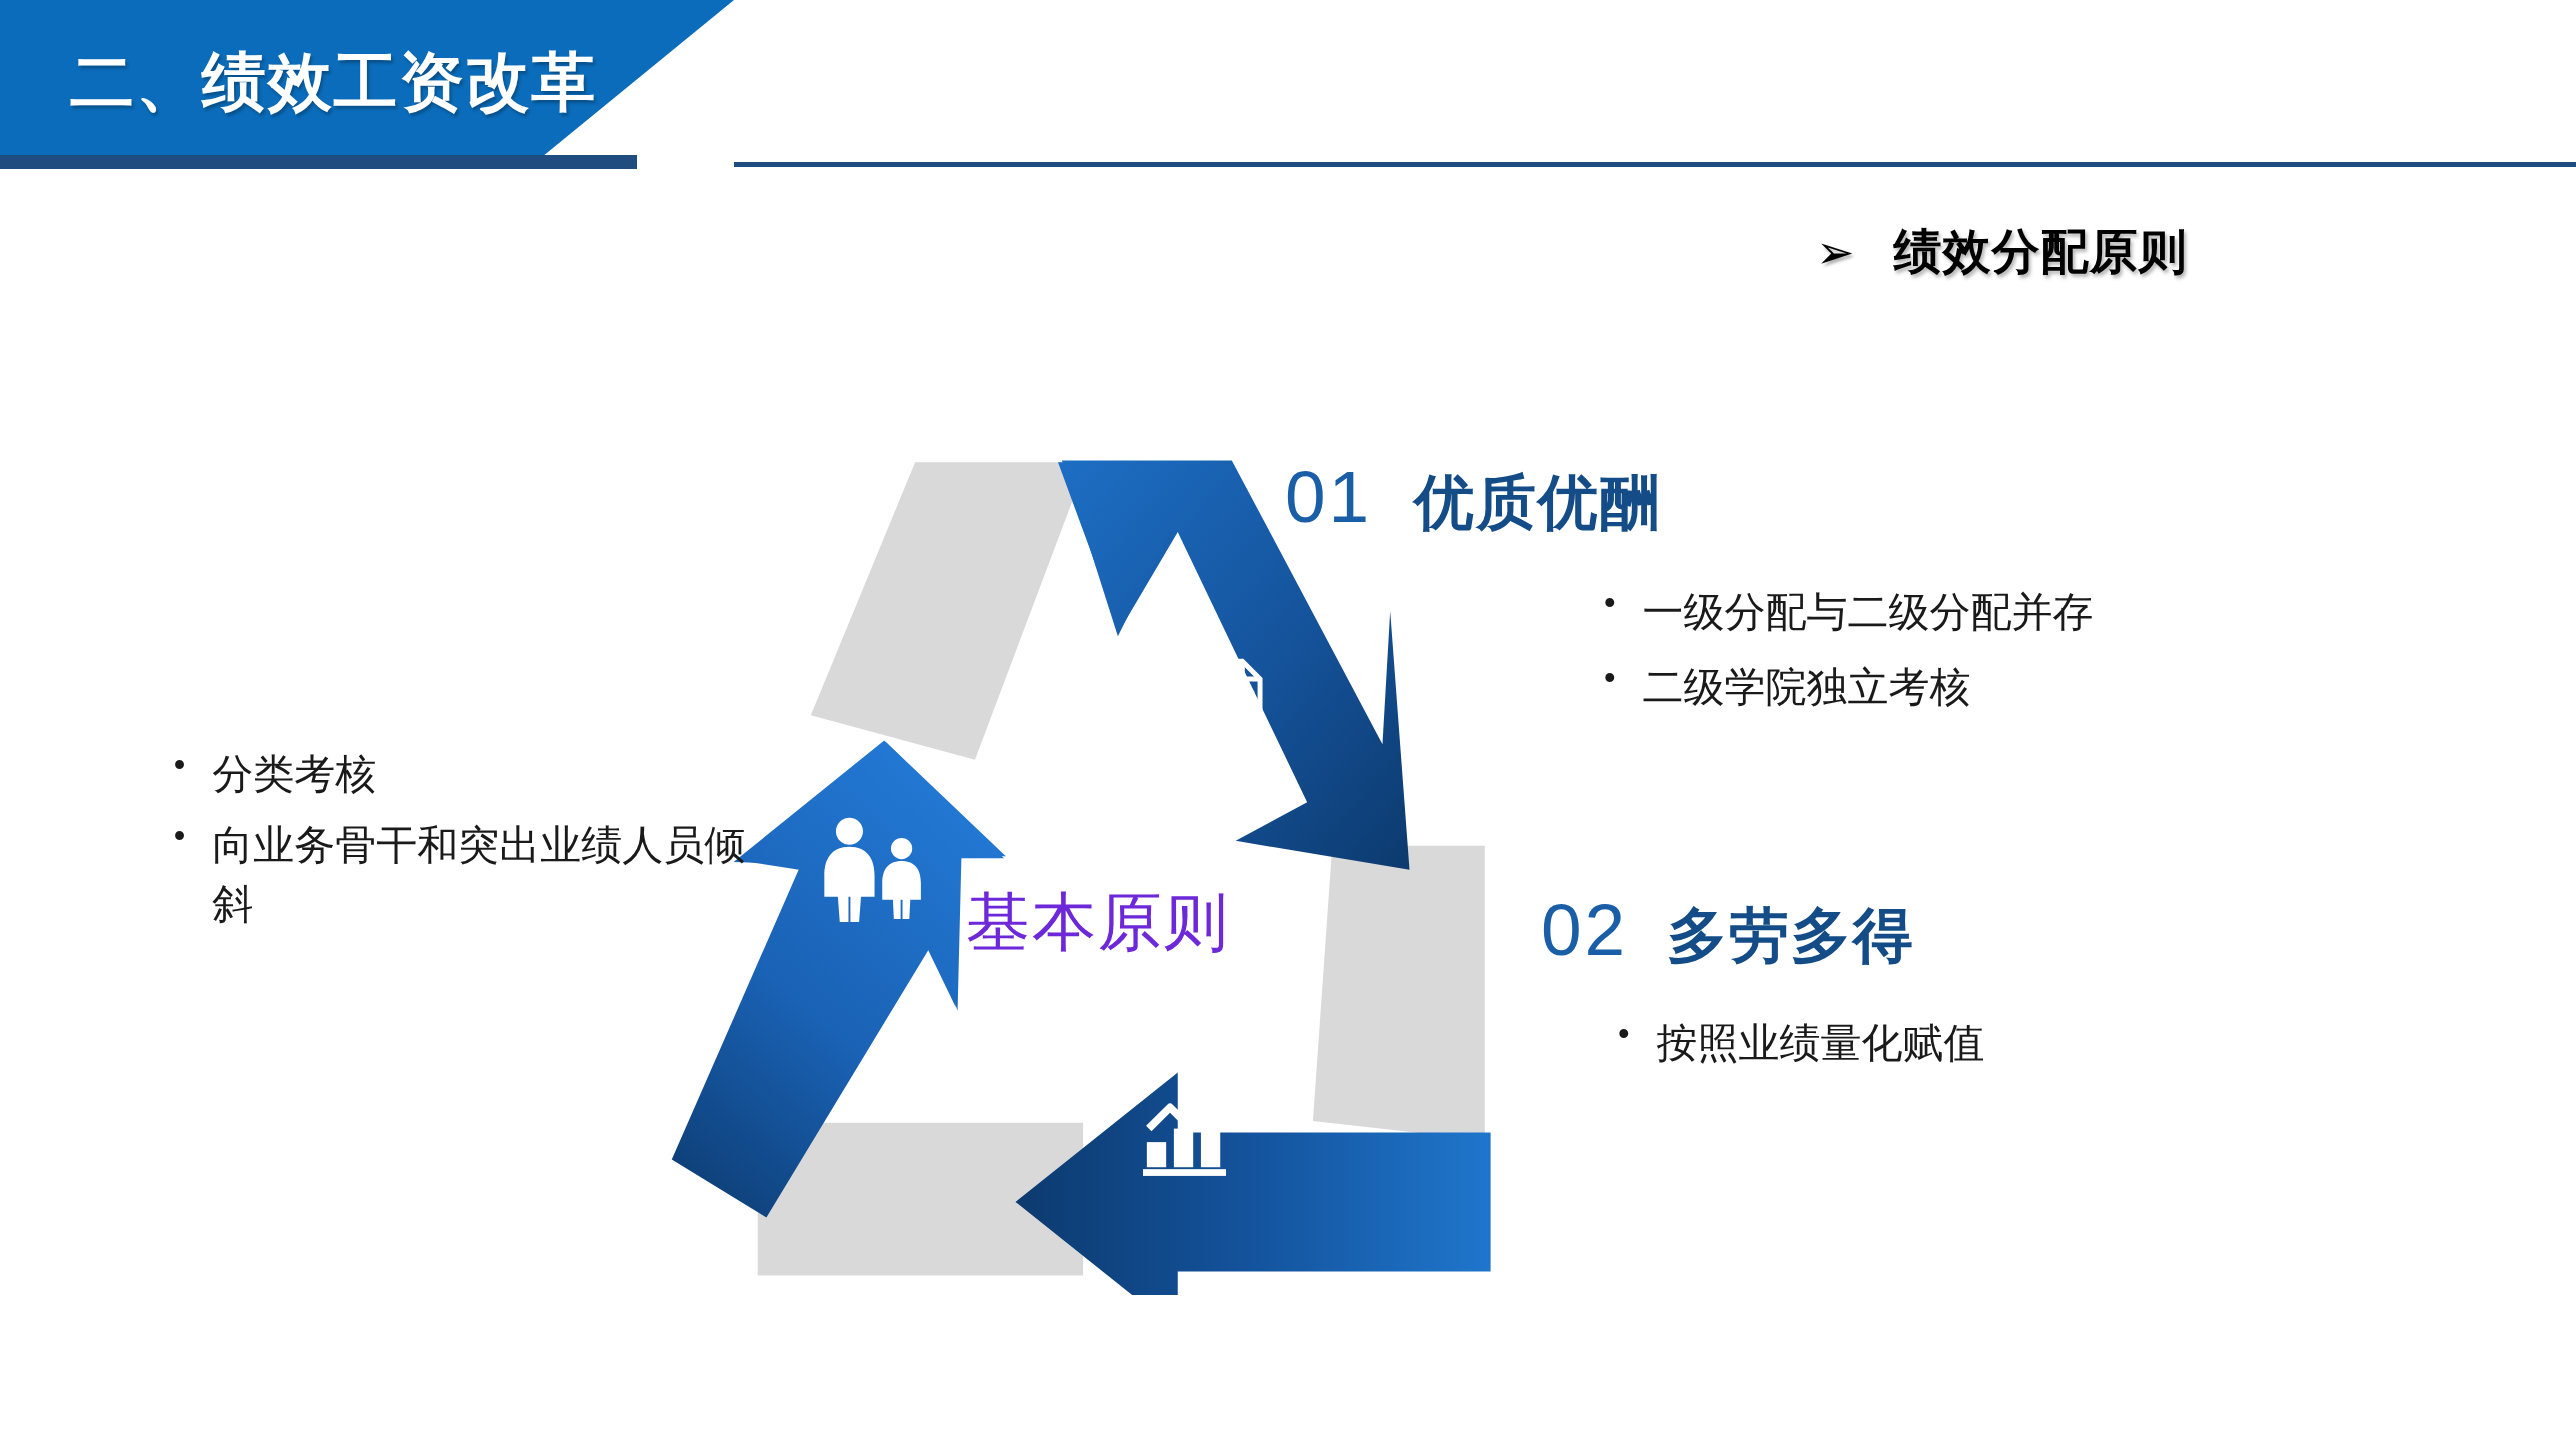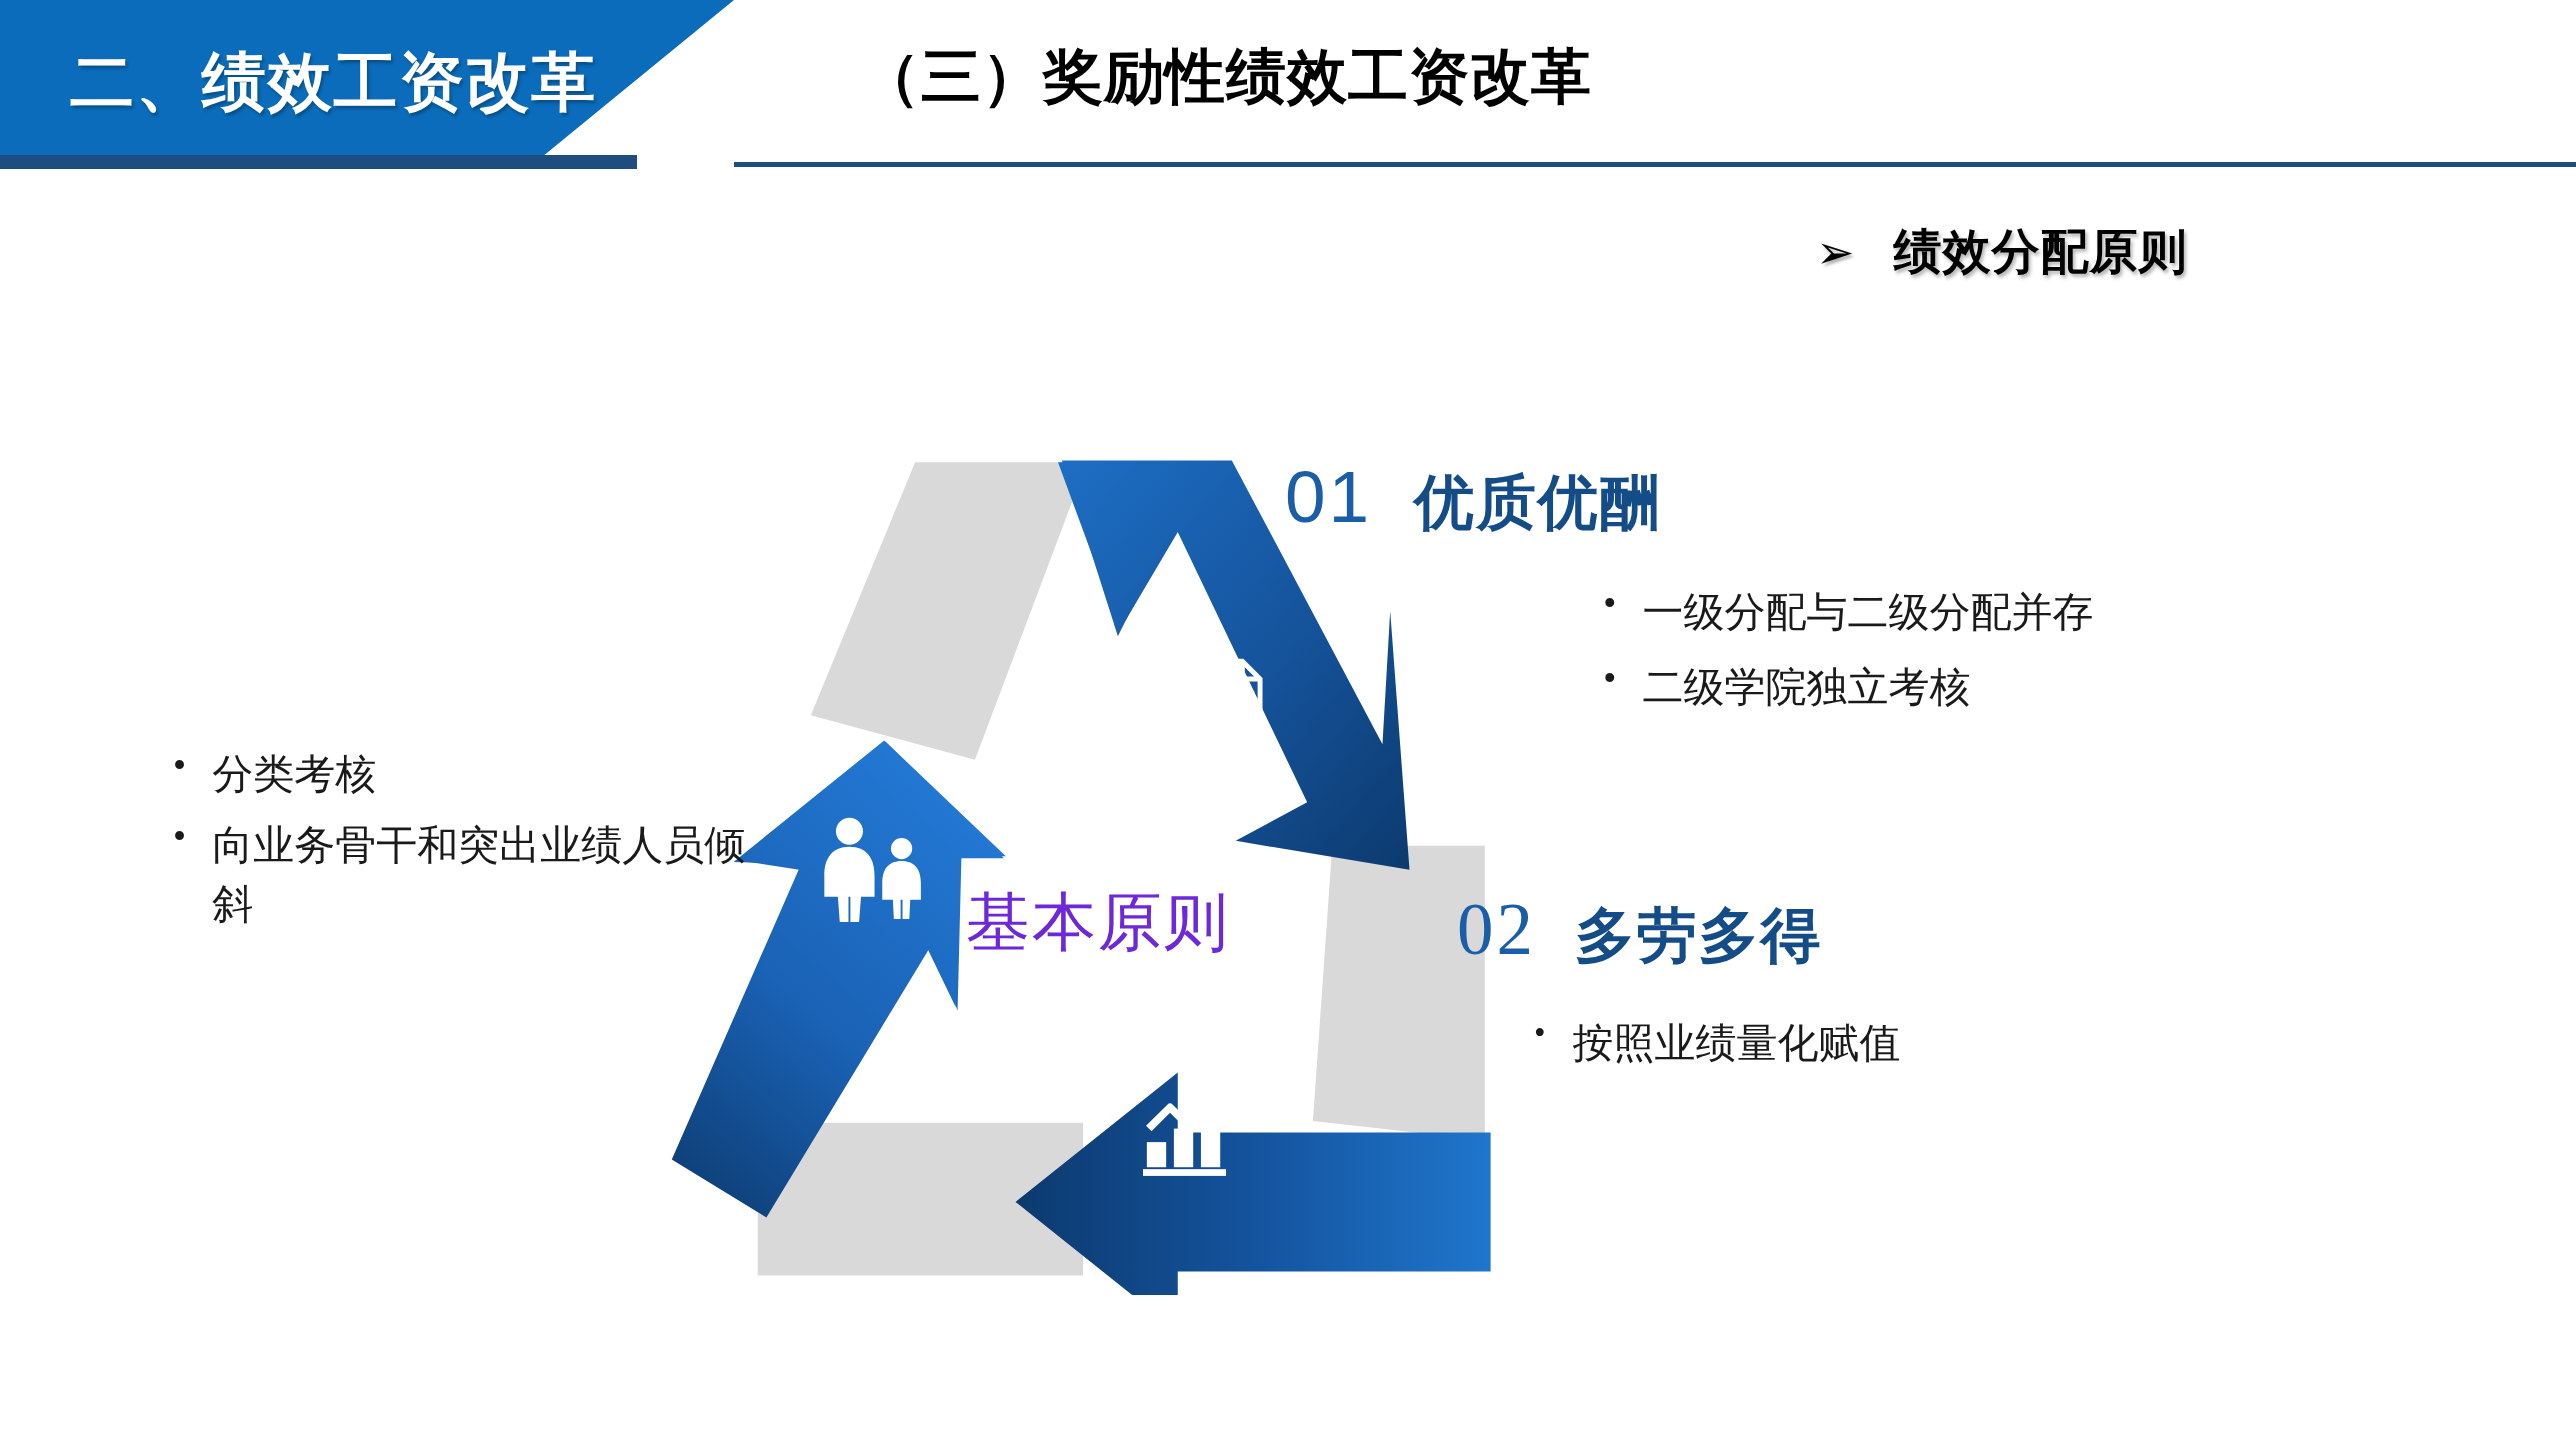--- a/index.html
+++ b/index.html
@@ -159,23 +159,22 @@
     display: flex; align-items: flex-end; gap: 42px; margin-top: 23px;
   }
   #stage-01-bullets {
     margin-top: 50px;
     margin-left: 319px;
   }
 
   
   #stage-02 {
     position: absolute;
-    left: 1457px; top: 893px;
+    left: 1541px; top: 893px;
     width: 1005px;
-    font-family: Liberation Serif, serif;
   }
   #stage-02-head {
     display: flex; align-items: flex-end; gap: 39px;
   }
   #stage-02-bullets {
     margin-top: 48px;
     margin-left: 77px;
   }
 
   
@@ -196,21 +195,20 @@
   }
   #stage-03-bullets li { margin-bottom: 11.6px; }
 </style>
 </head>
 <body>
 
 <div id="header">
   <div id="header-blue-band"></div>
   <div id="header-navy-underline"></div>
   <div id="header-section-label">二、绩效工资改革</div>
-  <div id="header-title">（三）奖励性绩效工资改革</div>
   <div id="header-rule"></div>
 </div>
 
 <div id="principle-heading">
   <span id="principle-arrow-icon">➢</span>
   <span id="principle-heading-text">绩效分配原则</span>
 </div>
 
 <svg id="cycle-diagram" viewBox="0 0 960 920">
   <defs>

